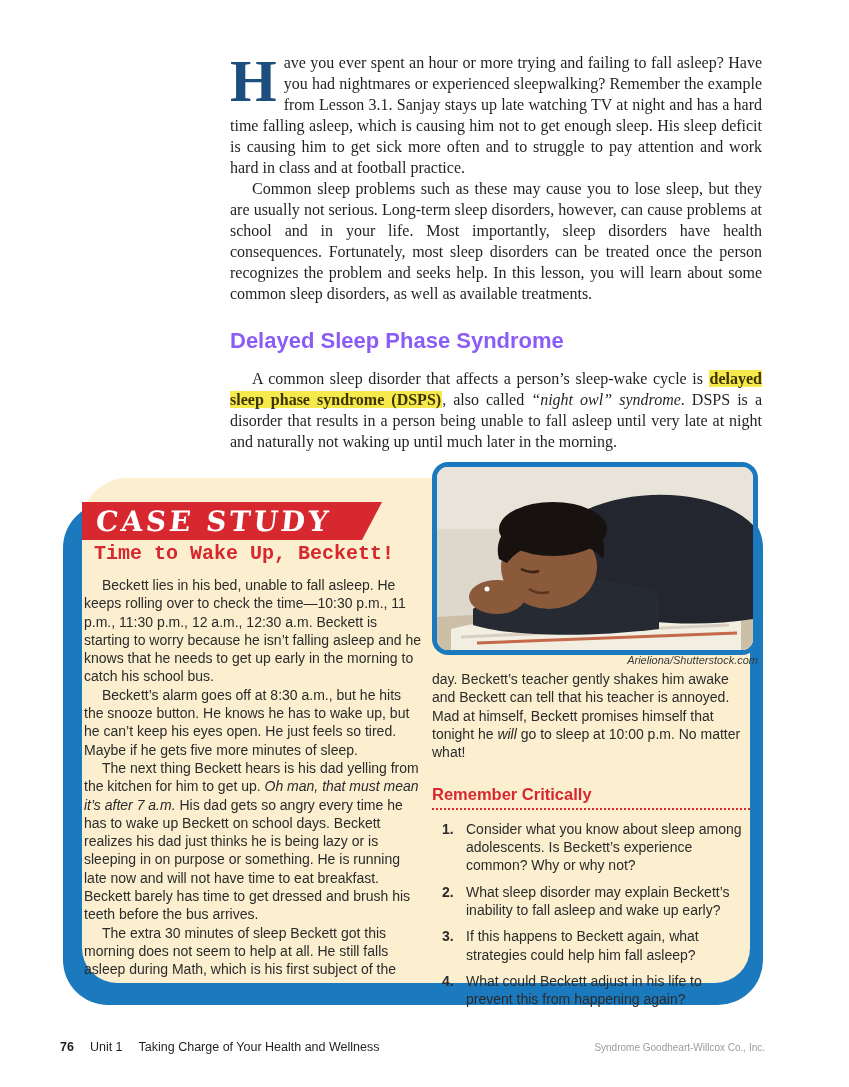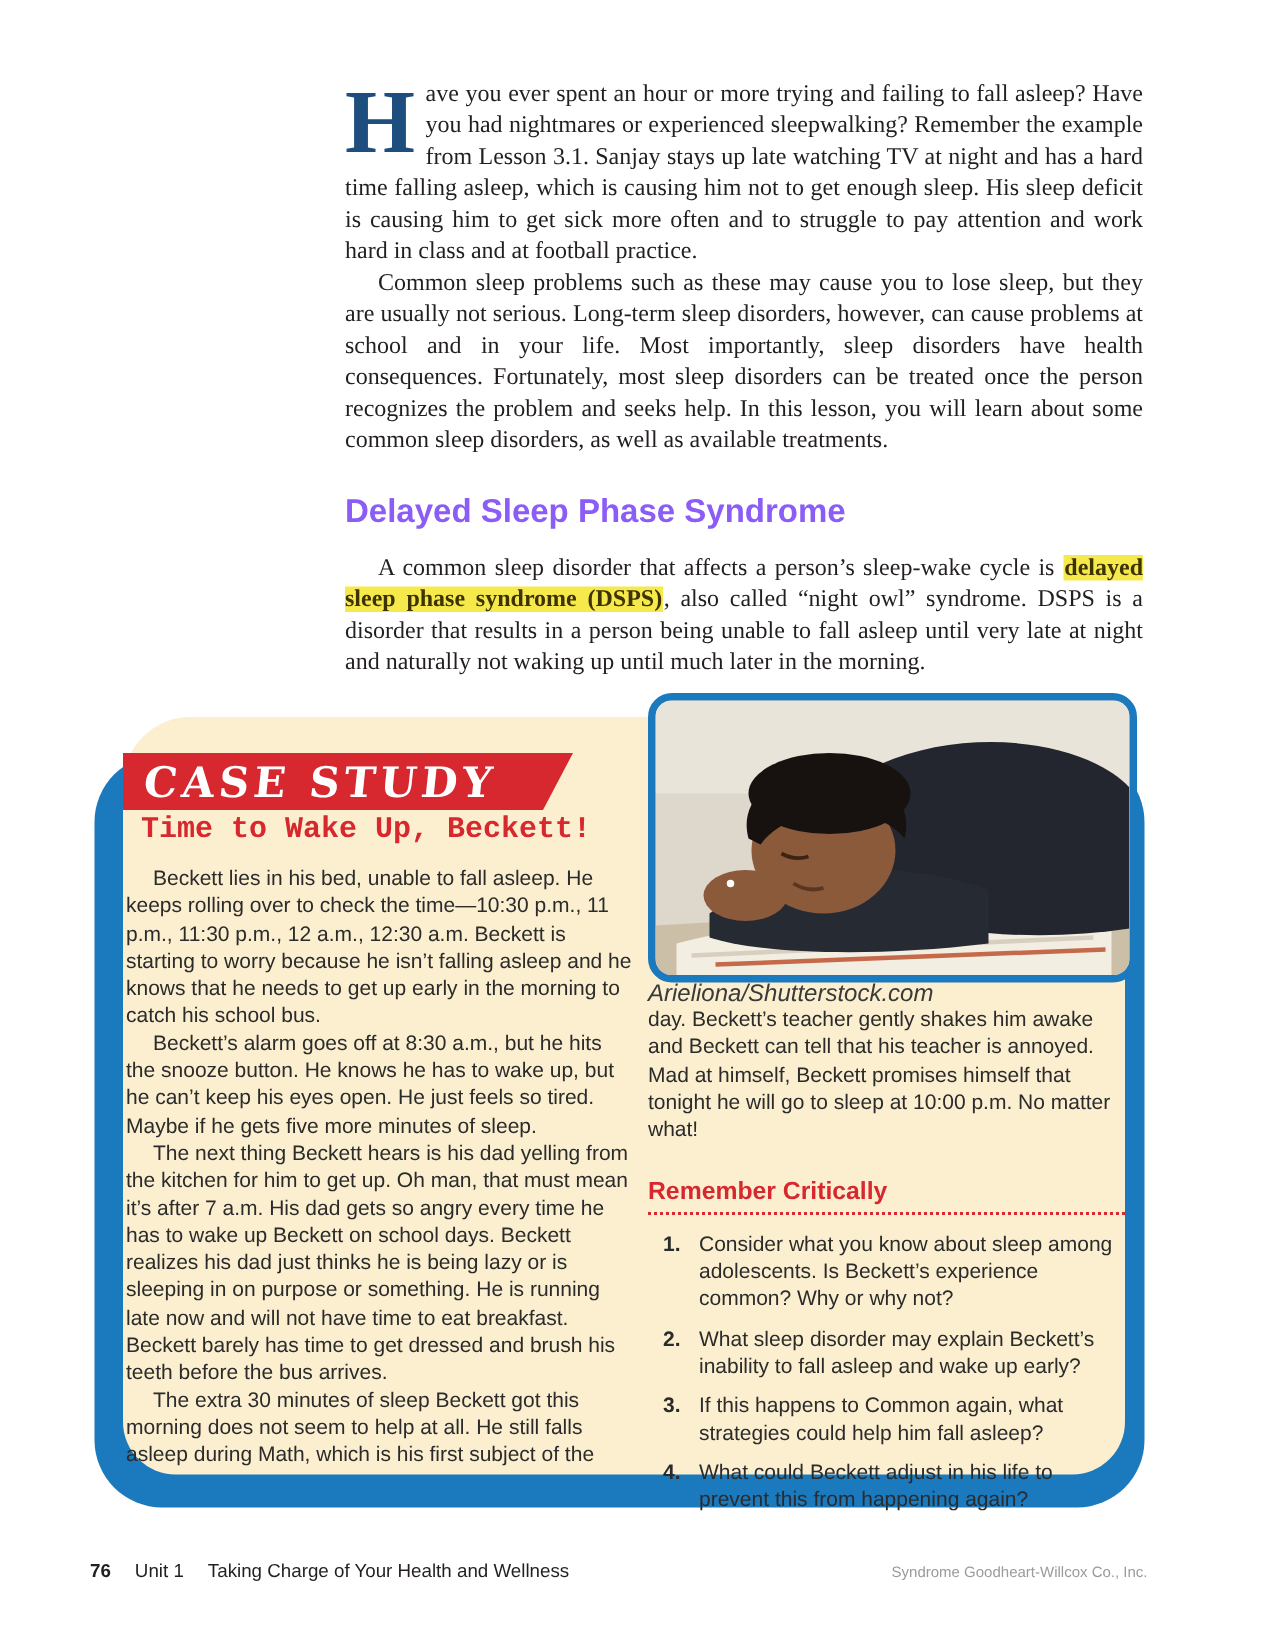--- a/index.html
+++ b/index.html
@@ -9,37 +9,37 @@
   
   .main-text{position:absolute;left:230px;top:52px;width:532px;}
   .main-text p{margin:0;font-size:16px;line-height:21px;text-align:justify;}
   .dropcap{float:left;font-family:"Liberation Serif",serif;font-weight:bold;color:#1d4e7e;
            font-size:60px;line-height:50px;margin:4px 7px 0 0;}
   .indent{text-indent:22px;}
 
   .section-heading{position:static;margin:24px 0 14px 0;font-family:"Liberation Sans",sans-serif;
            font-weight:bold;font-size:22px;color:#8b5cf6;}
   .term-highlight{background:#f6e94b;font-weight:bold;color:#3d3300;padding:0 1px;}
-  .ital{}
+  .ital{font-style:italic;}
 
   
   .case-study{position:absolute;left:60px;top:458px;width:710px;height:556px;}
   .cs-blue{position:absolute;left:3px;top:45px;width:700px;height:502px;background:#1b79be;border-radius:45px;}
   .cs-cream{position:absolute;left:22px;top:20px;width:668px;height:505px;background:#fbefd0;
             border-radius:45px 35px 35px 35px;}
   .cs-banner{position:absolute;left:22px;top:44px;width:300px;height:38px;background:#d7282f;
              clip-path:polygon(0 0,100% 0,calc(100% - 20px) 100%,0 100%);
              display:flex;align-items:center;padding-left:14px;box-sizing:border-box;}
   .cs-banner span{font-family:"DejaVu Serif",serif;font-weight:bold;font-size:28px;color:#ffffff;
              letter-spacing:3px;transform:skewX(-6deg);white-space:nowrap;}
   .cs-photo{position:absolute;left:372px;top:4px;width:316px;height:183px;border:5px solid #1b79be;
             border-radius:16px;overflow:hidden;background:#ded7cc;}
   .cs-photo svg{display:block;width:100%;height:100%;}
-  .cs-credit{position:absolute;left:372px;top:196px;width:326px;text-align:left;
-             font-family:"Liberation Sans",sans-serif;font-style:italic;font-size:16px;color:#3a3a3a;}
+  .cs-credit{position:absolute;left:372px;top:196px;width:326px;text-align:right;
+             font-family:"Liberation Sans",sans-serif;font-style:italic;font-size:11px;color:#3a3a3a;}
   .cs-title{position:absolute;left:34px;top:84px;margin:0;font-family:Liberation Mono, monospace;
             font-weight:bold;font-size:20px;color:#d7282f;}
   .cs-col{font-family:"Liberation Sans",sans-serif;font-size:14px;line-height:18.3px;color:#2b2b2b;}
   .cs-left{position:absolute;left:24px;top:118px;width:340px;}
   .cs-right{position:absolute;left:372px;top:212px;width:318px;}
   .cs-col p{margin:0;}
   .cs-col p.pindent{text-indent:18px;}
   .thinking-heading{margin:24px 0 0 0;font-family:"Liberation Sans",sans-serif;font-weight:bold;
             font-size:16.5px;color:#d7282f;}
   .dotted-rule{width:100%;height:0;border-bottom:2.5px dotted #d7282f;margin:4px 0 10px 0;}
@@ -116,21 +116,21 @@
       <div class="q">
         <span class="q-num">1.</span>
         <span class="q-text">Consider what you know about sleep among adolescents. Is Beckett’s experience common? Why or why not?</span>
       </div>
       <div class="q">
         <span class="q-num">2.</span>
         <span class="q-text">What sleep disorder may explain Beckett’s inability to fall asleep and wake up early?</span>
       </div>
       <div class="q">
         <span class="q-num">3.</span>
-        <span class="q-text">If this happens to Common again, what strategies could help him fall asleep?</span>
+        <span class="q-text">If this happens to Beckett again, what strategies could help him fall asleep?</span>
       </div>
       <div class="q">
         <span class="q-num">4.</span>
         <span class="q-text">What could Beckett adjust in his life to prevent this from happening again?</span>
       </div>
     </div>
   </div>
 
   <div class="footer">
     <div class="footer-left">

